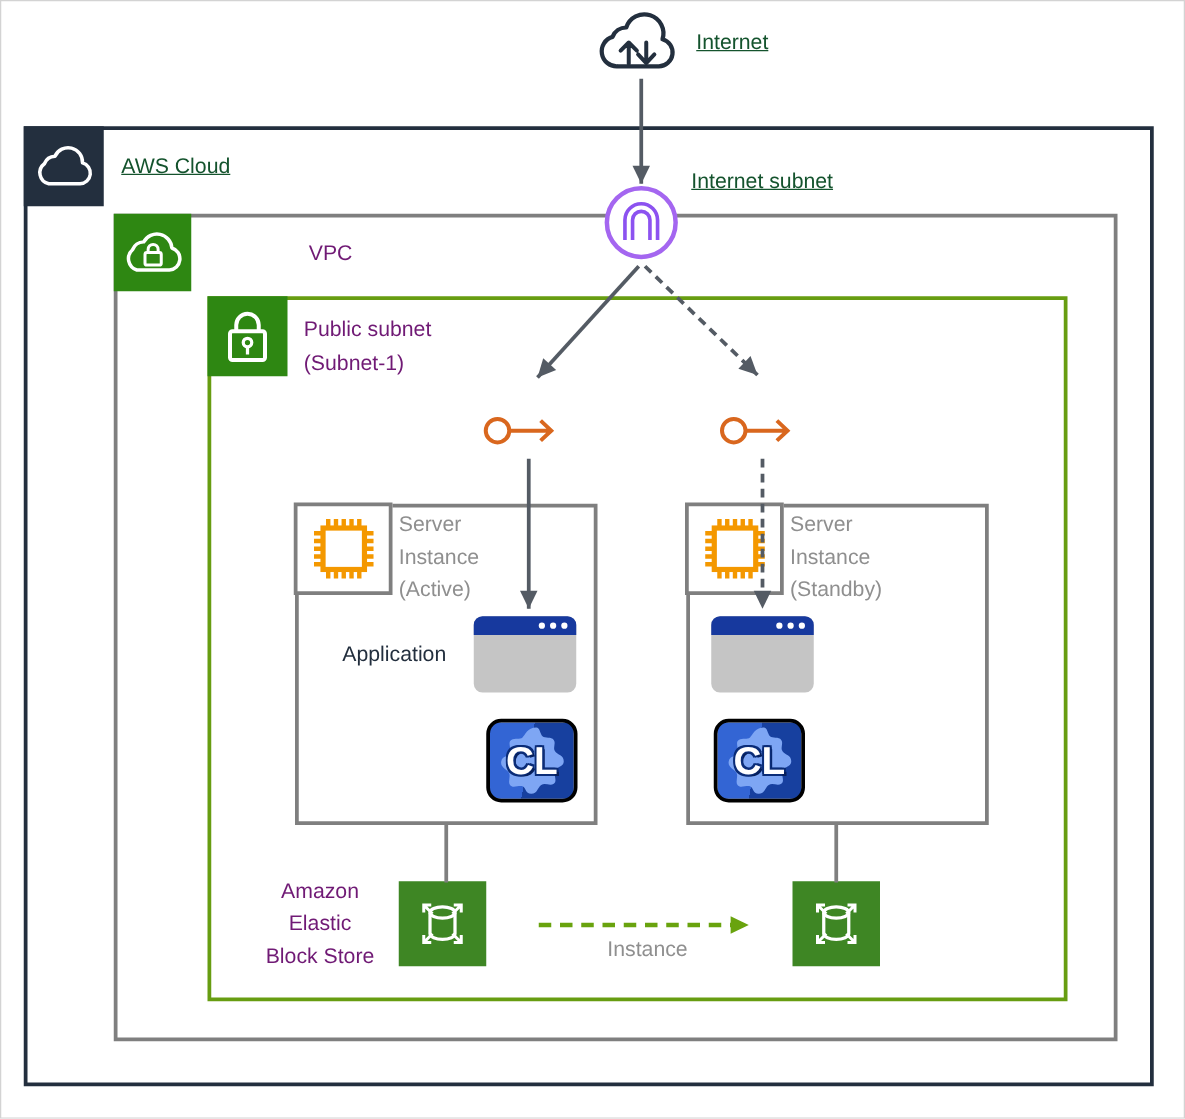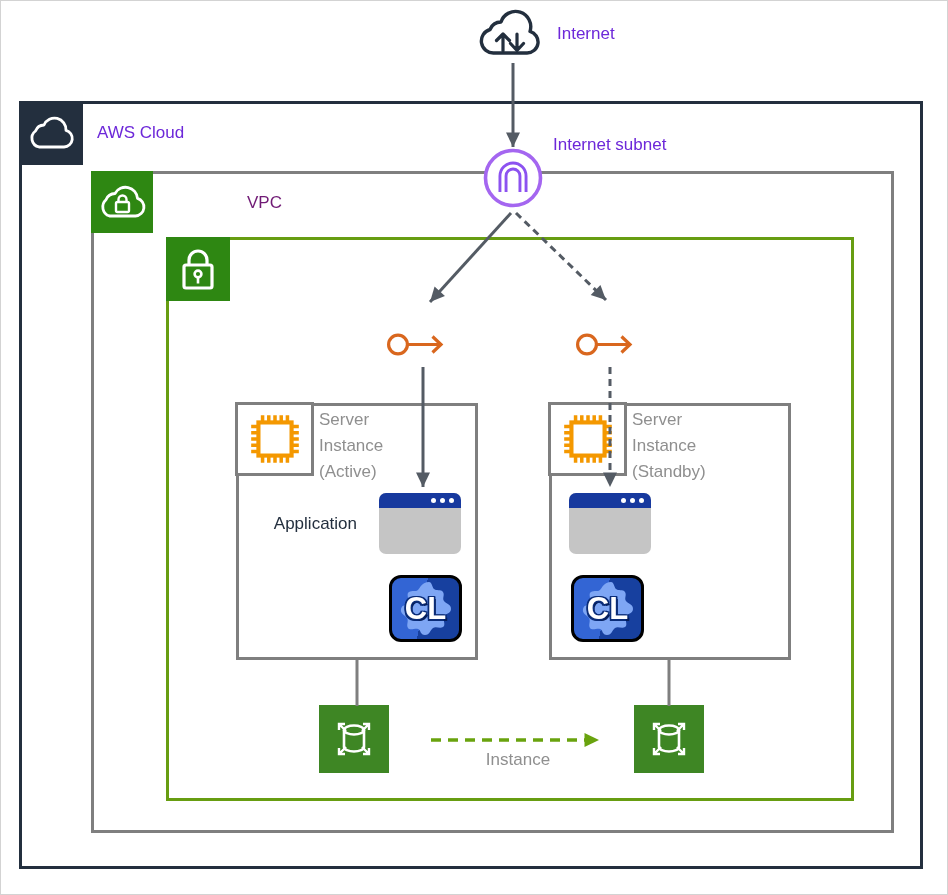--- a/index.html
+++ b/index.html
@@ -2,21 +2,21 @@
 <html><head>
 <meta charset="utf-8">
 <style>
   html,body{margin:0;padding:0;background:#fff;}
   #canvas{
     position:relative;width:946px;height:893px;background:#fff;
     border:1px solid #D3D3D3;overflow:hidden;
     font-family:"Liberation Sans", sans-serif;
   }
   .lbl{position:absolute;font-size:17px;line-height:26px;white-space:nowrap;z-index:6;}
-  .dark{color:#6d28d9;}
+  .dark{color:#14532d;text-decoration:underline;}
   .navytxt{color:#232F3E;}
   .greentxt{color:#701a75;}
   .graytxt{color:#8F8F8F;}
   .box{position:absolute;box-sizing:border-box;background:transparent;}
   #aws-box{left:18px;top:100px;width:904px;height:768px;border:3px solid #232F3E;}
   #vpc-box{left:90px;top:170px;width:803px;height:662px;border:3px solid #7F7F7F;}
   #subnet-box{left:165px;top:236px;width:688px;height:564px;border:3px solid #679D11;}
   #server-left-box{left:235px;top:402px;width:242px;height:257px;border:3px solid #7F7F7F;z-index:2;}
   #server-right-box{left:548px;top:402px;width:242px;height:257px;border:3px solid #7F7F7F;z-index:2;}
   .sq{position:absolute;display:flex;align-items:center;justify-content:center;z-index:4;}
@@ -126,20 +126,24 @@
   <div class="lbl greentxt" id="lbl-vpc">VPC</div>
 
   <div class="sq" id="subnet-icon">
     <svg width="50" height="50" viewBox="0 0 50 50">
       <path d="M16,21 v-5 a9,9 0 0 1 18,0 v5" fill="none" stroke="#fff" stroke-width="3.2"></path>
       <rect x="11" y="21" width="28" height="23" rx="2" fill="none" stroke="#fff" stroke-width="3.2"></rect>
       <circle cx="25" cy="30" r="3.4" fill="none" stroke="#fff" stroke-width="2.6"></circle>
       <path d="M25,33.5 V39.5" stroke="#fff" stroke-width="2.6"></path>
     </svg>
   </div>
+  <div class="lbl greentxt" id="lbl-subnet">
+    <span style="display:block">Public subnet</span>
+    <span style="display:block">(Subnet-1)</span>
+  </div>
 
   <div class="sq" id="eip-left">
     <svg width="64" height="27" viewBox="0 0 64 27">
       <circle cx="12" cy="13.5" r="9.4" fill="none" stroke="#D9671E" stroke-width="3.2"></circle>
       <path d="M22,13.5 H55 M46.5,5.5 L55,13.5 L46.5,21.5" fill="none" stroke="#D9671E" stroke-width="3.2" stroke-linejoin="miter"></path>
     </svg>
   </div>
   <div class="sq" id="eip-right">
     <svg width="64" height="27" viewBox="0 0 64 27">
       <circle cx="12" cy="13.5" r="9.4" fill="none" stroke="#D9671E" stroke-width="3.2"></circle>
@@ -206,15 +210,20 @@
       <path d="M22,22 L15,15 M15,21 V15 H21 M38,22 L45,15 M45,21 V15 H39 M22,38 L15,45 M15,39 V45 H21 M38,38 L45,45 M45,39 V45 H39" fill="none" stroke="#fff" stroke-width="2.4"></path>
     </svg>
   </div>
   <div class="ebs" id="ebs-right">
     <svg width="60" height="60" viewBox="0 0 60 60">
       <ellipse cx="30" cy="21" rx="10" ry="4.5" fill="none" stroke="#fff" stroke-width="2.6"></ellipse>
       <path d="M20,21 V38 A10,4.5 0 0 0 40,38 V21" fill="none" stroke="#fff" stroke-width="2.6"></path>
       <path d="M22,22 L15,15 M15,21 V15 H21 M38,22 L45,15 M45,21 V15 H39 M22,38 L15,45 M15,39 V45 H21 M38,38 L45,45 M45,39 V45 H39" fill="none" stroke="#fff" stroke-width="2.4"></path>
     </svg>
   </div>
+  <div class="lbl greentxt" id="lbl-ebs">
+    <span style="display:block">Amazon</span>
+    <span style="display:block">Elastic</span>
+    <span style="display:block">Block Store</span>
+  </div>
   <div class="lbl graytxt" id="lbl-mirroring">Instance</div>
 
 </div>
 
 </body></html>

